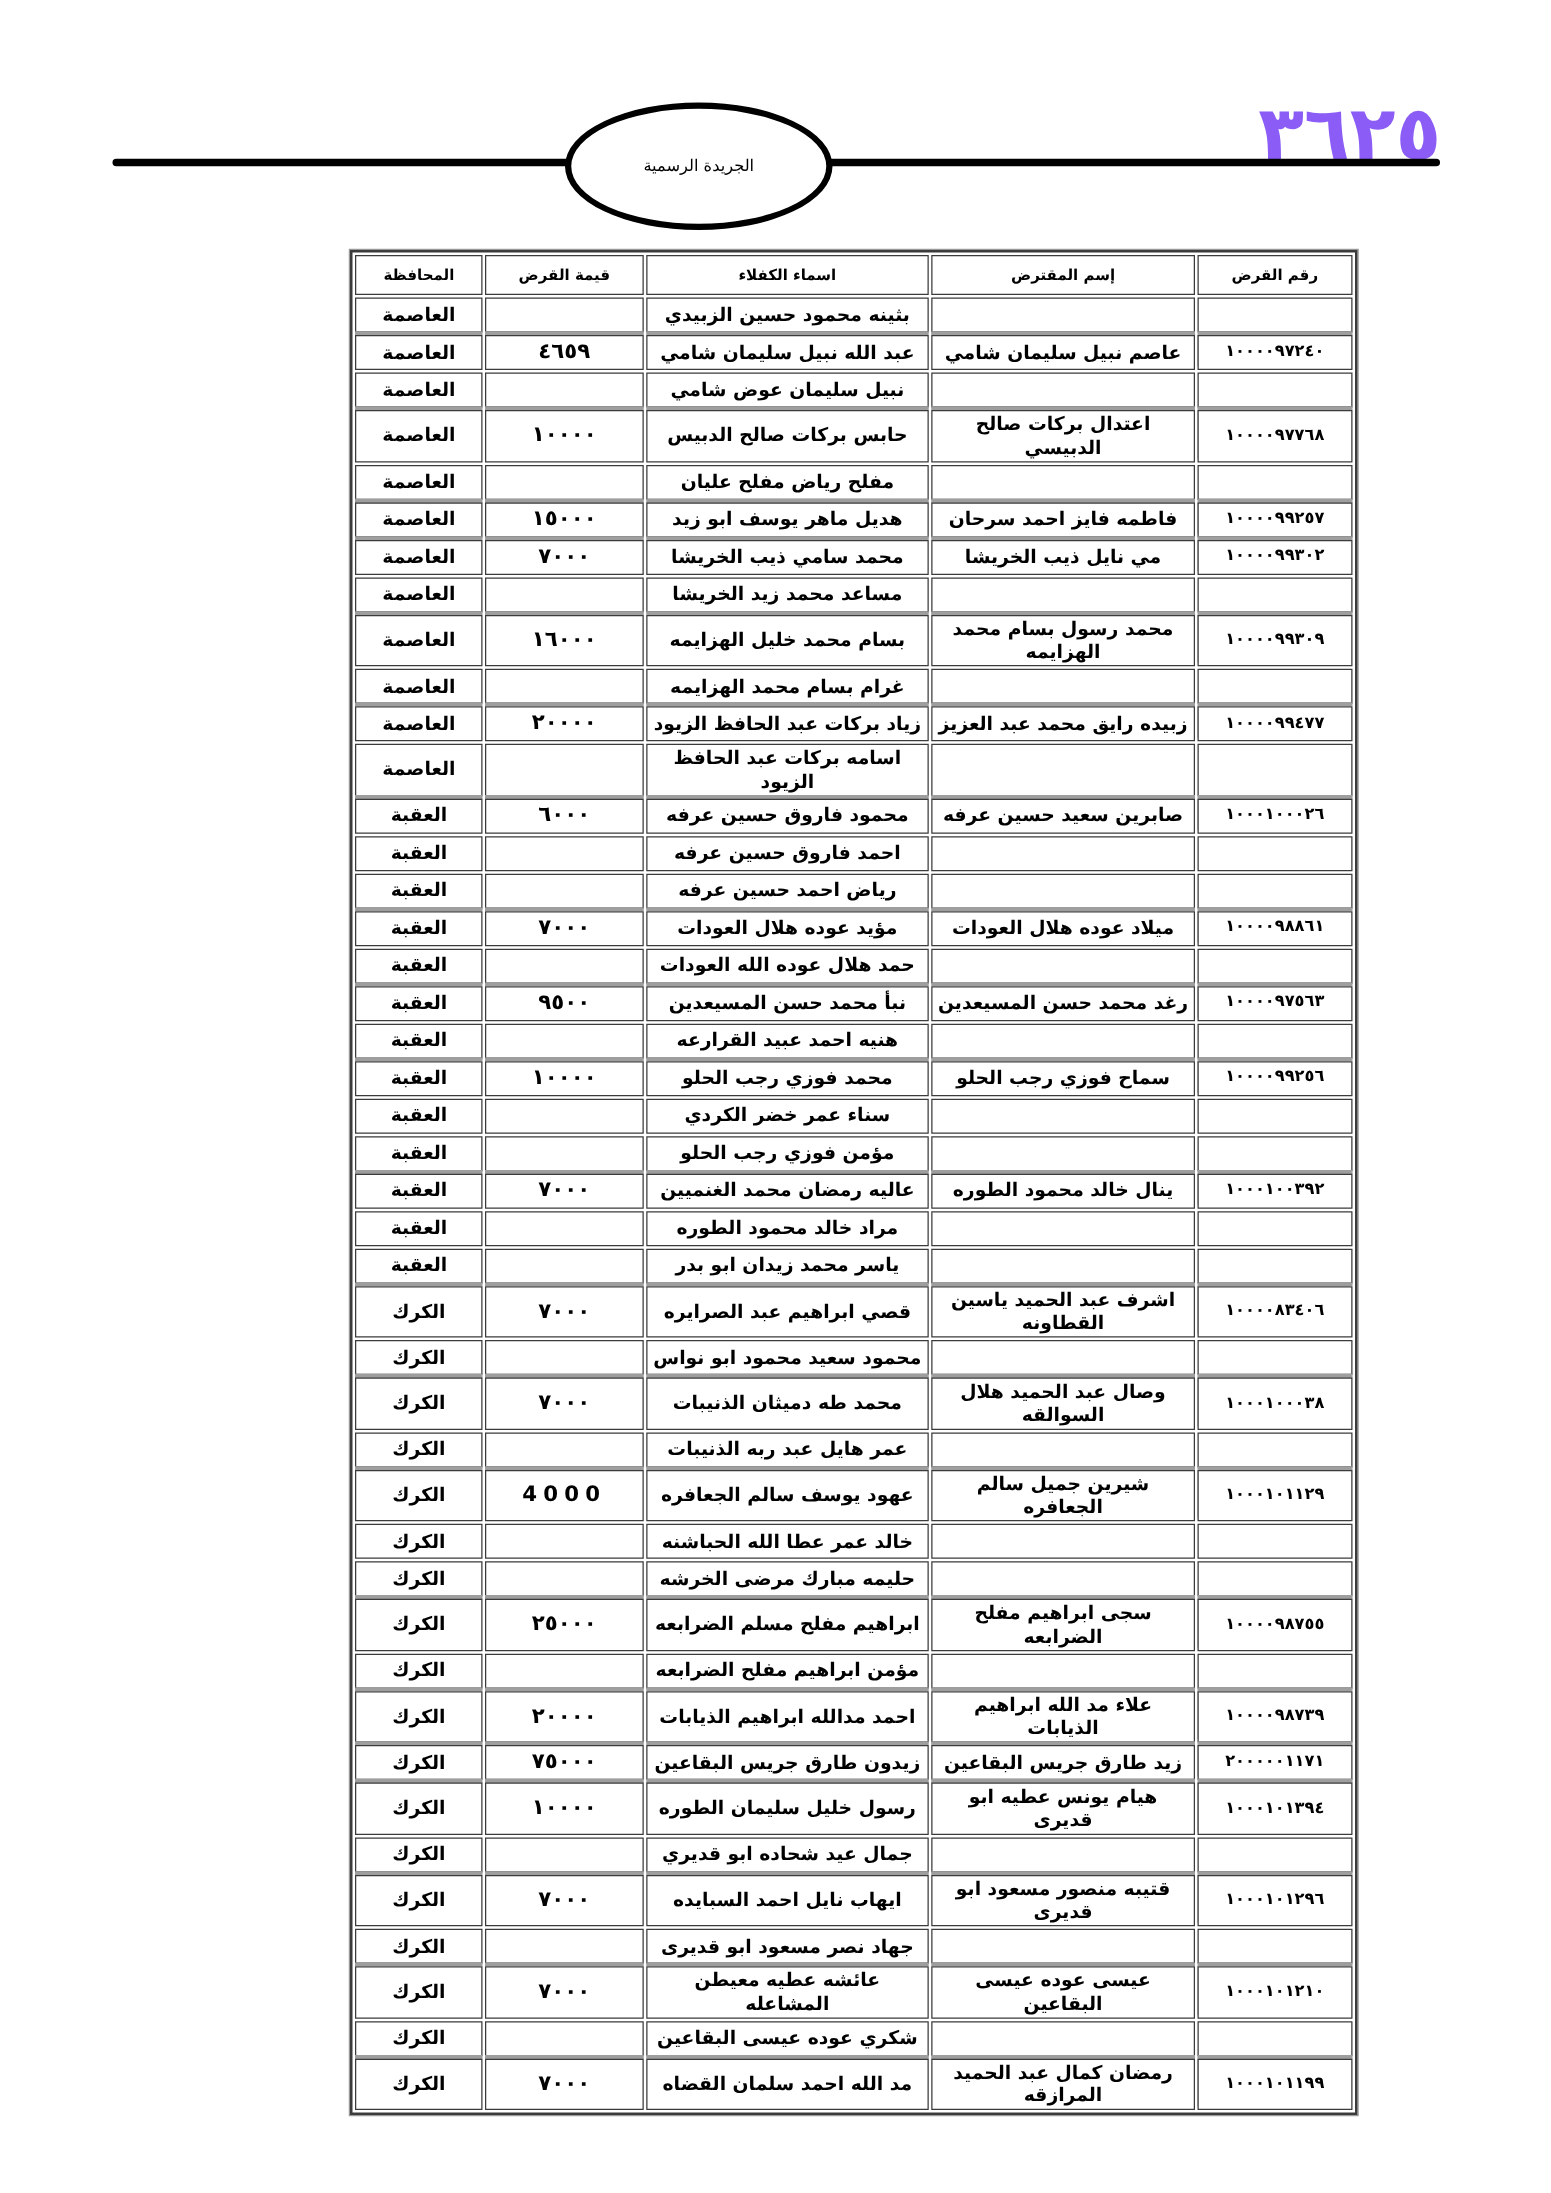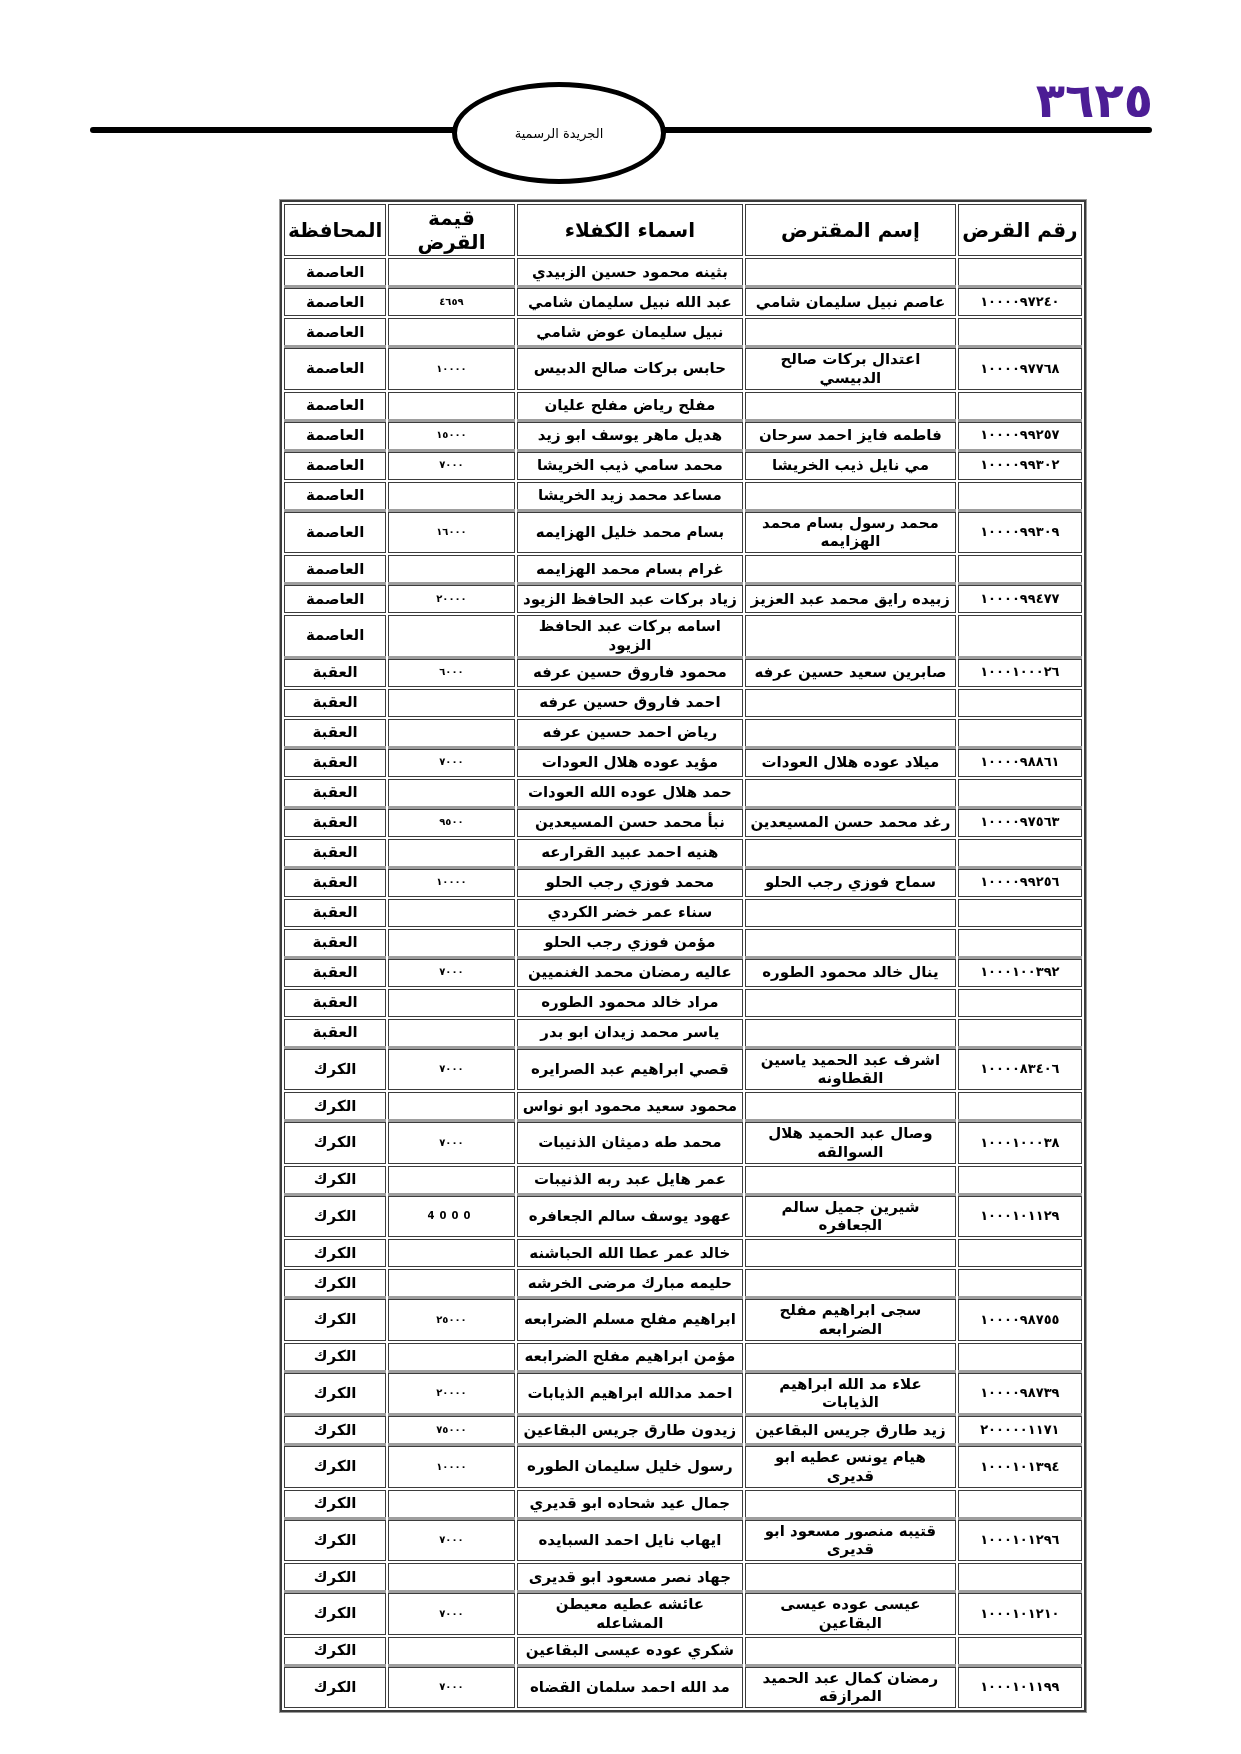--- a/index.html
+++ b/index.html
@@ -14,23 +14,23 @@
     height: 1754px;
     background: #ffffff;
     overflow: hidden;
     direction: rtl;
   }
   
   .page-number {
     position: absolute;
     top: 72px;
     right: 88px;
-    font-size: 48px;
+    font-size: 60px;
     font-weight: bold;
-    color: #4c1d95;
+    color: #8b5cf6;
     letter-spacing: 2px;
   }
   .header-rule {
     position: absolute;
     top: 127px;
     left: 90px;
     width: 1062px;
     height: 6px;
     background: #000;
     border-radius: 3px;
@@ -81,35 +81,35 @@
     border: 1px solid #3b3b3b;
     text-align: center;
     vertical-align: middle;
     font-weight: bold;
     color: #000;
     padding: 1px 3px;
     overflow: hidden;
   }
   table.loans th {
     height: 28px;
-    font-size: 20px;
+    font-size: 12px;
   }
   table.loans td {
     height: 24px;
     font-size: 15px;
     line-height: 1.25;
   }
   table.loans td.num {
     font-size: 13px;
     letter-spacing: 7px;
     white-space: nowrap;
     margin-left: 43px;
   }
   table.loans td.amt {
-    font-size: 10px;
+    font-size: 17px;
     letter-spacing: 5px;
     white-space: nowrap;
   }
   
   table.loans tr.group-start td {
     box-shadow: 0 -3px 0 0 #9e9e9e;
   }
 </style>
 </head>
 <body>

